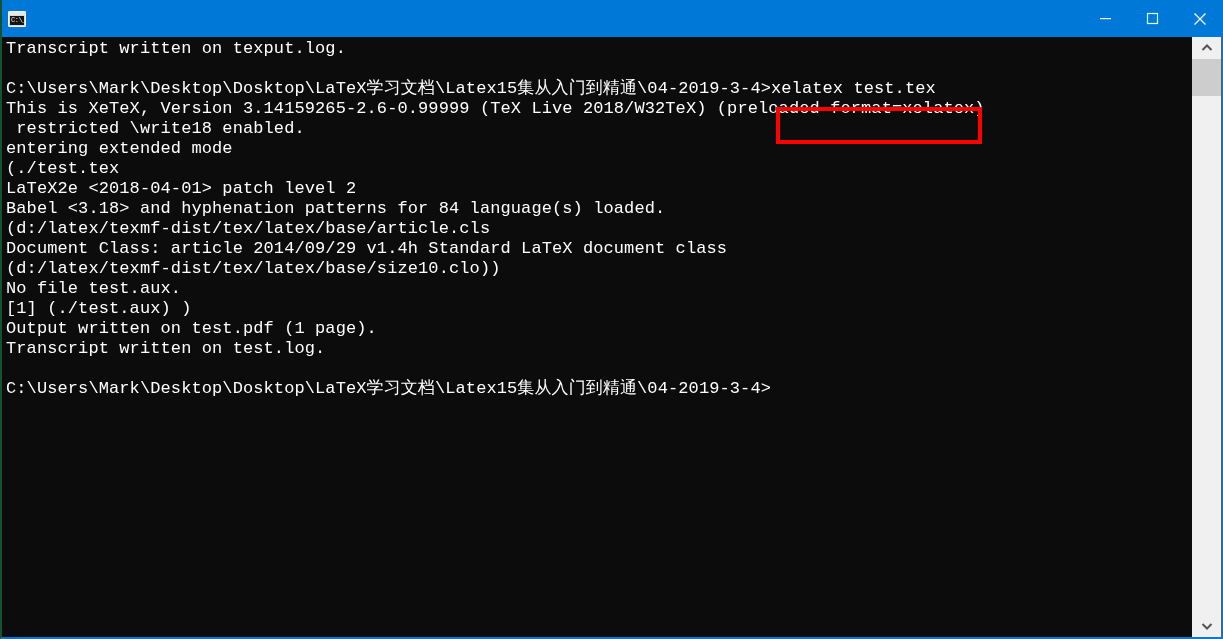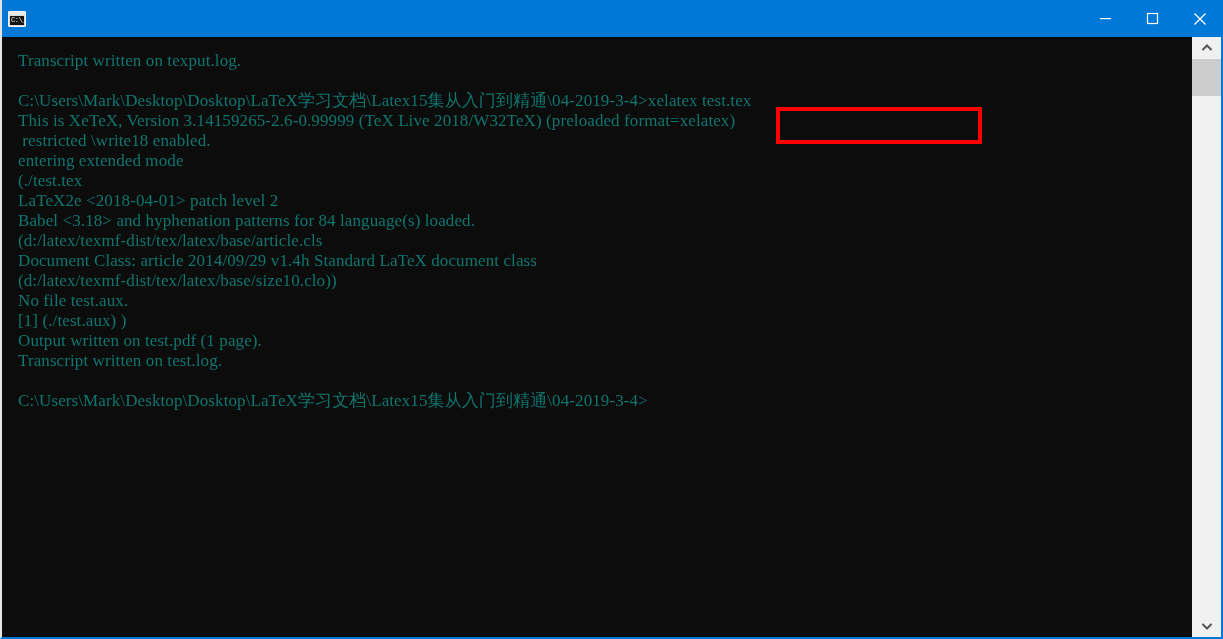--- a/index.html
+++ b/index.html
@@ -14,21 +14,21 @@
     font-family: "Liberation Sans", sans-serif;
   }
 
   
   #window {
     position: relative;
     width: 1223px;
     height: 639px;
     box-sizing: border-box;
     background: #0c0c0c;
-    border-left: 2px solid #e5e5e5;
+    border-left: 2px solid #14532d;
     border-right: 2px solid #0078d7;
     border-bottom: 2px solid #0078d7;
     overflow: hidden;
   }
 
   
   #titlebar {
     position: absolute;
     left: -2px;
     top: 0;
@@ -99,24 +99,24 @@
     top: 37px;
     right: 31px;
     bottom: 0;
     background: #0c0c0c;
     overflow: hidden;
   }
   #console-text {
     position: absolute;
     left: 4px;
     top: 2px;
-    margin: 12px;
+    margin: 0;
     padding: 0;
-    color: #0f766e;
-    font-family: Liberation Serif, serif;
+    color: #ffffff;
+    font-family: Liberation Mono, monospace;
     font-size: 17px;
     line-height: 20px;
     letter-spacing: 0.1px;
     white-space: pre;
   }
   .console-line {
     height: 20px;
     white-space: pre;
   }
 

